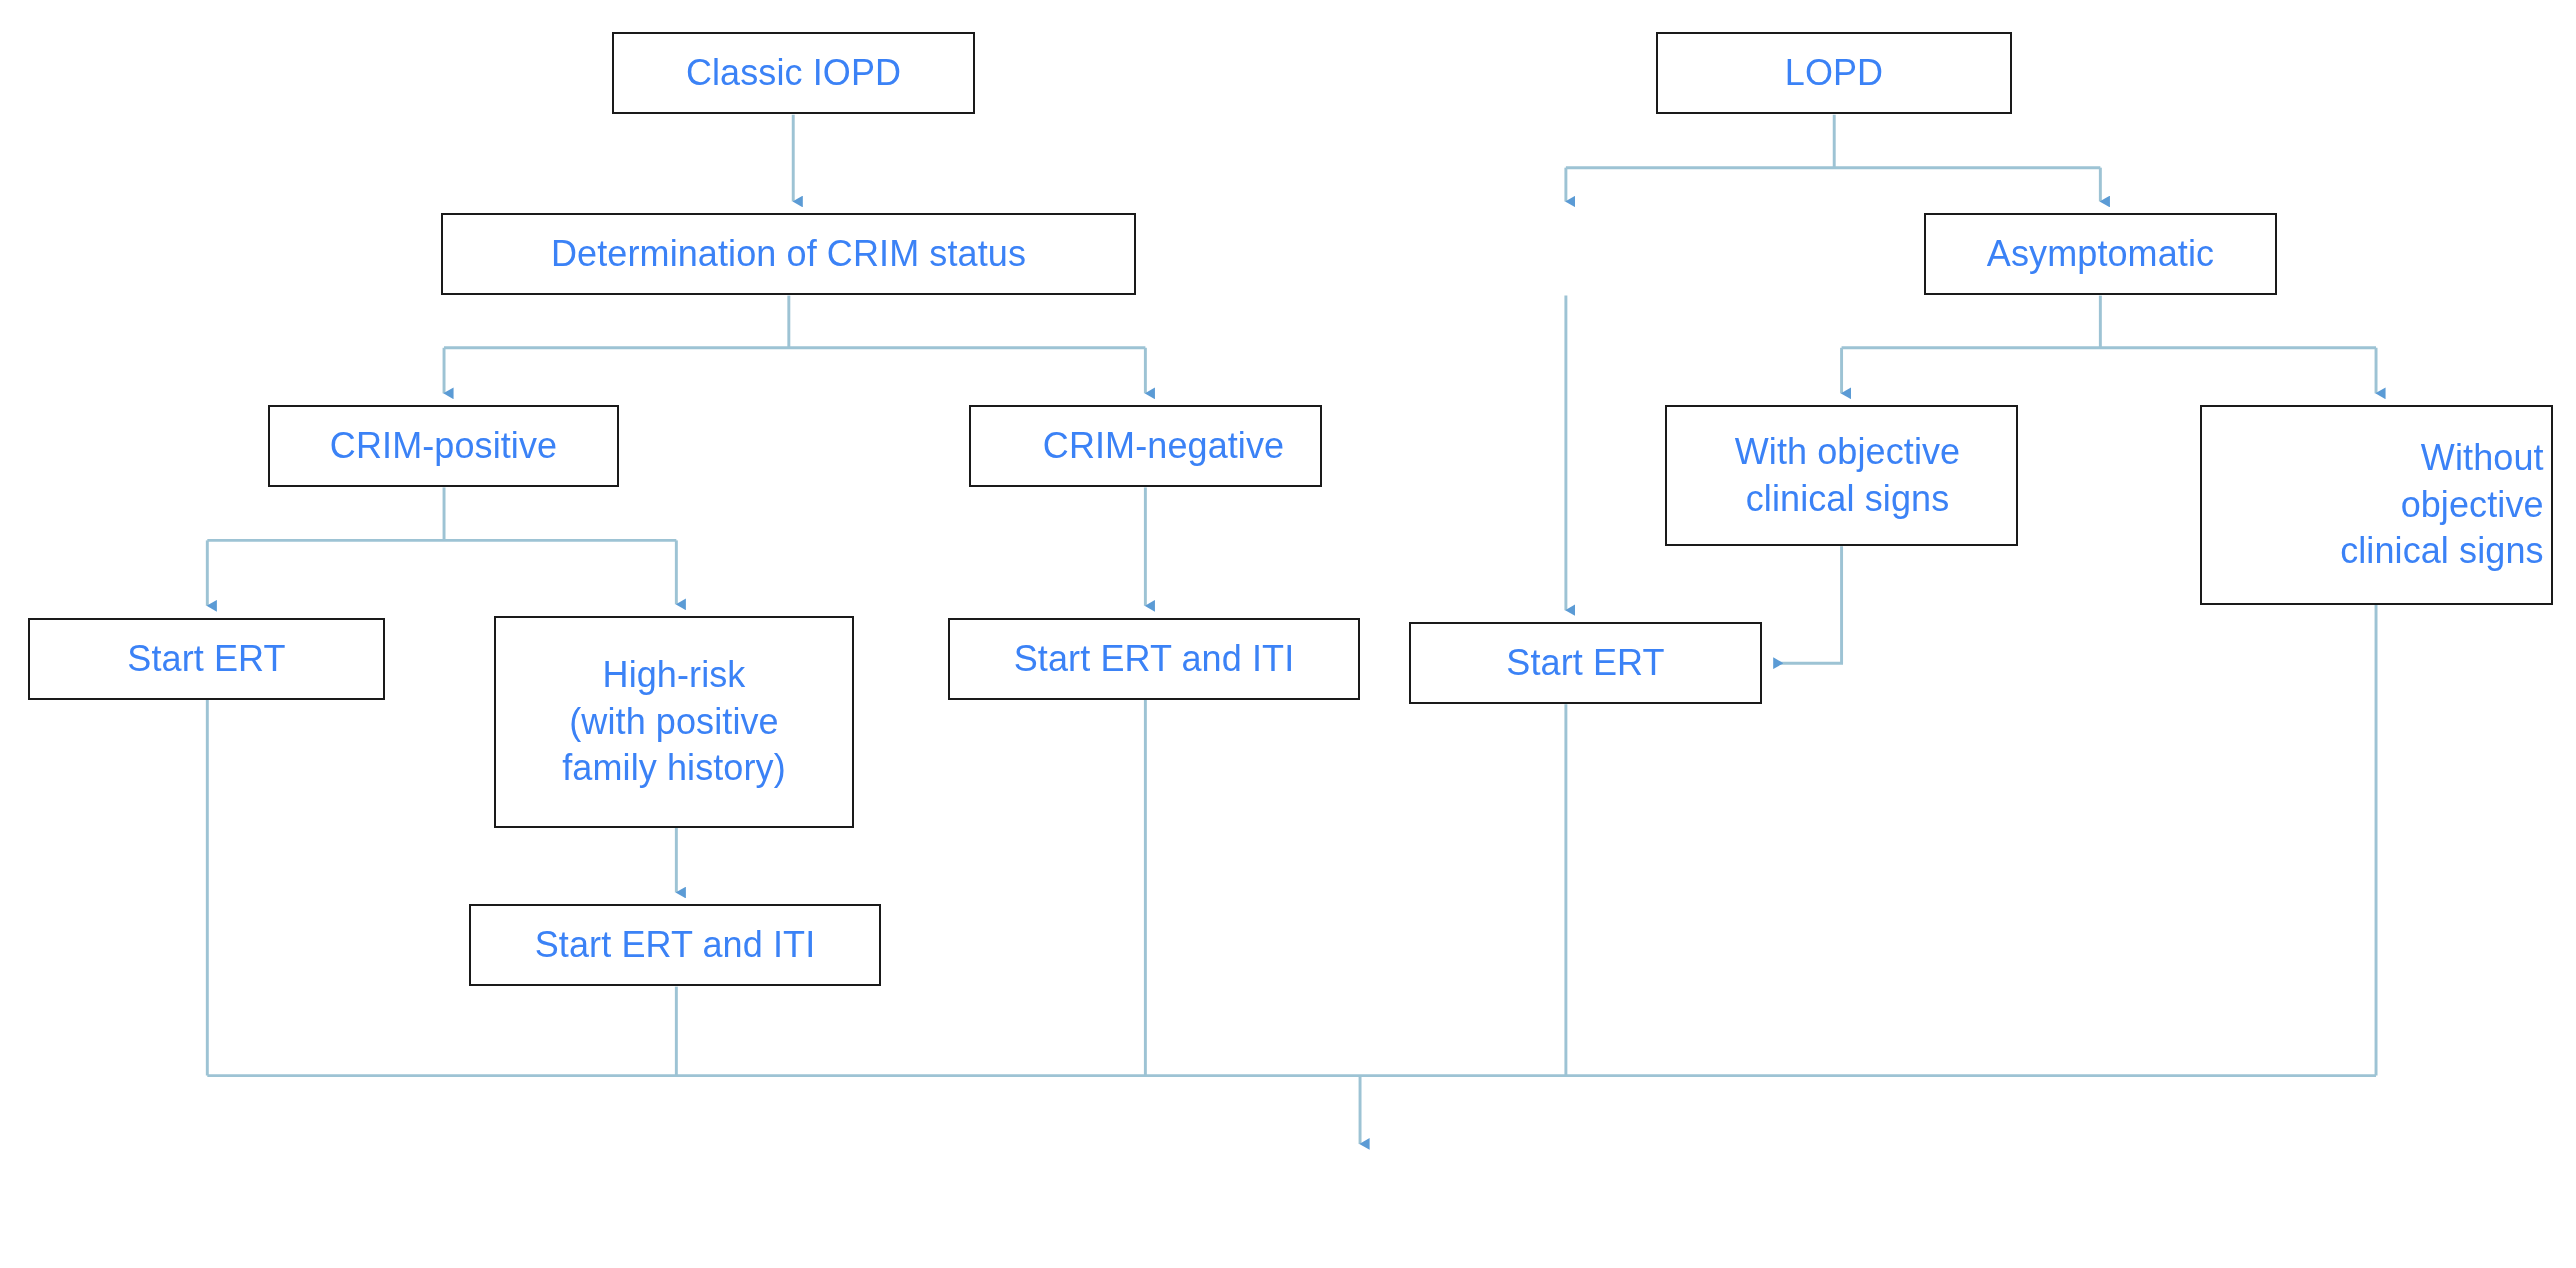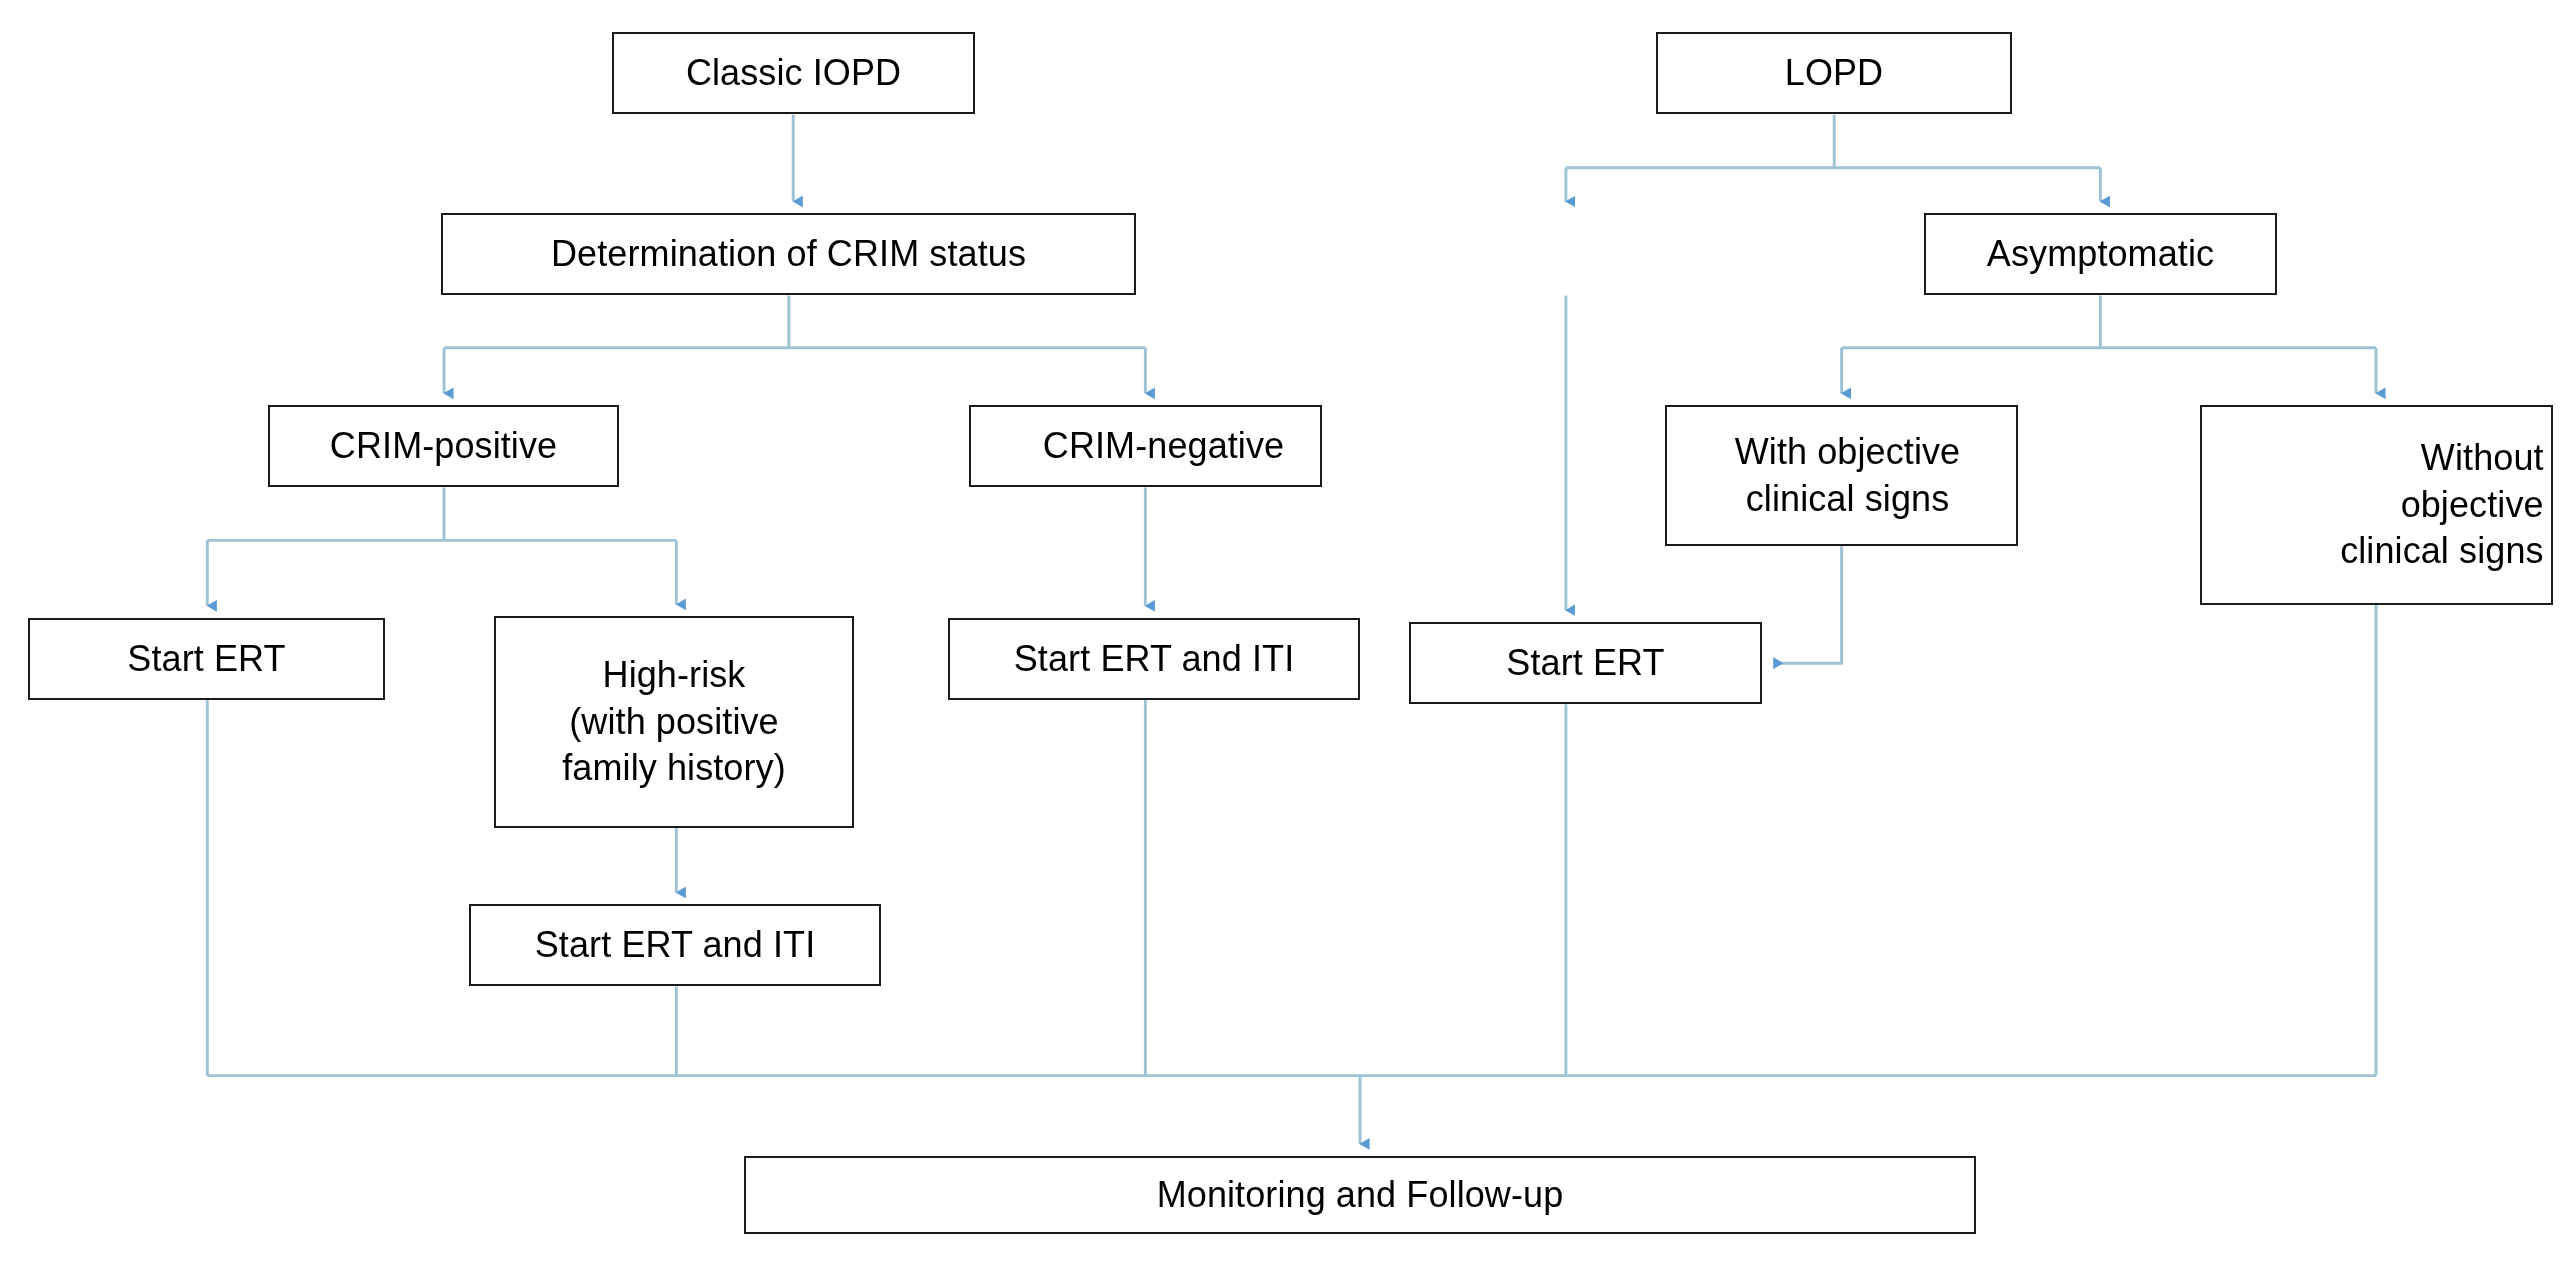--- a/index.html
+++ b/index.html
@@ -24,21 +24,21 @@
   }
   .node {
     position: absolute;
     box-sizing: border-box;
     background: #ffffff;
     border: 2.9px solid #1a1a1a;
     display: flex;
     align-items: center;
     justify-content: center;
     text-align: center;
-    color: #000000;
+    color: #3b82f6;
     font-size: 36px;
     line-height: 1.30;
     letter-spacing: 0.1px;
     z-index: 2;
   }
   .node .lbl {
     display: block;
     width: 100%;
     padding: 0 7.4px;
     box-sizing: border-box;
@@ -139,18 +139,15 @@
   </div>
   <div class="node" style="left:948px;top:618px;width:412px;height:82px;">
     <span class="lbl">Start ERT and ITI</span>
   </div>
   <div class="node" style="left:1409px;top:622px;width:353px;height:82px;">
     <span class="lbl">Start ERT</span>
   </div>
   <div class="node" style="left:469px;top:904px;width:412px;height:82px;">
     <span class="lbl">Start ERT and ITI</span>
   </div>
-  <div class="node" style="left:744px;top:1156px;width:1232px;height:78px;">
-    <span class="lbl">Monitoring and Follow-up</span>
-  </div>
 
 </div>
 
 
 </body></html>

